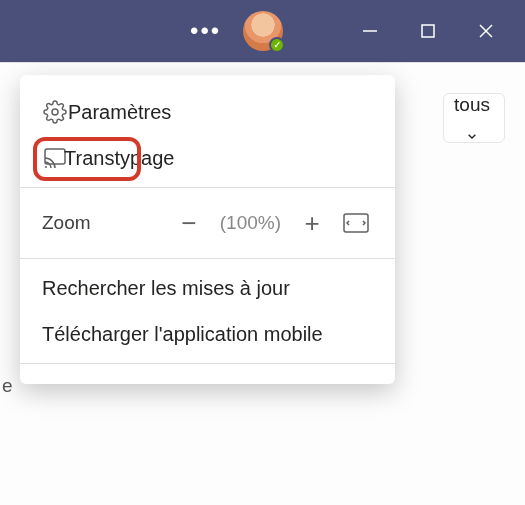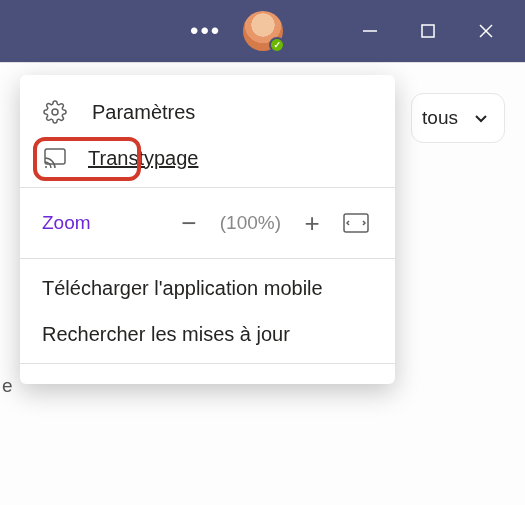--- a/index.html
+++ b/index.html
@@ -87,25 +87,26 @@
   .bg-pill {
     position: absolute;
     top: 30px;
     right: 20px;
     height: 50px;
     display: flex;
     align-items: center;
     gap: 14px;
     padding: 0 14px 0 10px;
     border: 1px solid #e6e6e8;
-    border-radius: 12px;
+    border-radius: 6px;
     font-size: 19px;
     color: #252423;
     cursor: pointer;
     background: #fff;
+    flex-direction: column;
   }
   .bg-pill svg { stroke: #252423; stroke-width: 2; fill: none; }
   .left-fragment {
     position: absolute;
     left: 0;
     top: 310px;
     font-size: 19px;
     color: #555;
     padding: 2px;
   }
@@ -121,21 +122,21 @@
     padding: 14px 0;
   }
   .mrow {
     display: flex;
     align-items: center;
     padding: 10px 22px;
     font-size: 20px;
     color: #252423;
     cursor: pointer;
     min-height: 46px;
-    gap: 24px;
+    gap: 0;
   }
   .mrow .mlabel { flex: 1; }
   .mrow svg, .micon svg { stroke: #616161; stroke-width: 1.5; fill: none; }
   .micon {
     width: 26px;
     height: 26px;
     display: flex;
     align-items: center;
     justify-content: center;
     flex-shrink: 0;
@@ -146,21 +147,21 @@
     background: #e1dfdd;
     margin: 6px 0;
   }
   .zoomrow {
     display: flex;
     align-items: center;
     padding: 10px 22px;
     gap: 10px;
     min-height: 50px;
   }
-  .zoomlabel { font-size: 19px; color: #6d28d9; flex: 0 0 auto; }
+  .zoomlabel { font-size: 19px; color: #404040; flex: 0 0 auto; }
   .zoomgap { flex: 1; }
   .zbtn {
     width: 34px; height: 34px;
     display:flex; align-items:center; justify-content:center;
     font-size: 26px; color:#616161; cursor:pointer;
   }
   .zpct { font-size: 19px; color: #888; margin: 8px 4px; }
   .fullbtn {
     width: 34px; height: 26px;
     display:flex; align-items:center; justify-content:center;
@@ -174,21 +175,21 @@
   .cast-ring {
     position: absolute;
     left: 13px;
     top: 2px;
     width: 108px;
     height: 44px;
     border: 4px solid #d23a2a;
     border-radius: 12px;
     pointer-events: none;
   }
-  .castlabel { margin-left: -4px; text-decoration: underline; }
+  .castlabel { margin-left: -4px; }
 </style>
 </head>
 <body>
 
 <div class="titlebar">
   <span class="titlebar-dots">•••</span>
   <div class="avatar-wrap">
     <div class="avatar"></div>
     <div class="presence"></div>
   </div>
@@ -261,23 +262,23 @@
           <rect x="1" y="1" width="24" height="18" rx="2"></rect>
           <polyline points="6,8 4,10 6,12"></polyline>
           <polyline points="20,8 22,10 20,12"></polyline>
         </svg>
     </span>
   </div>
 
   <div class="divider"></div>
 
   <div class="mrow">
+    <span class="mlabel">Rechercher les mises à jour</span>
+  </div>
+
+  <div class="mrow">
     <span class="mlabel">Télécharger l'application mobile</span>
   </div>
 
-  <div class="mrow">
-    <span class="mlabel">Rechercher les mises à jour</span>
-  </div>
-
   <div class="divider"></div>
 
 
 </div>
 
 </body></html>

